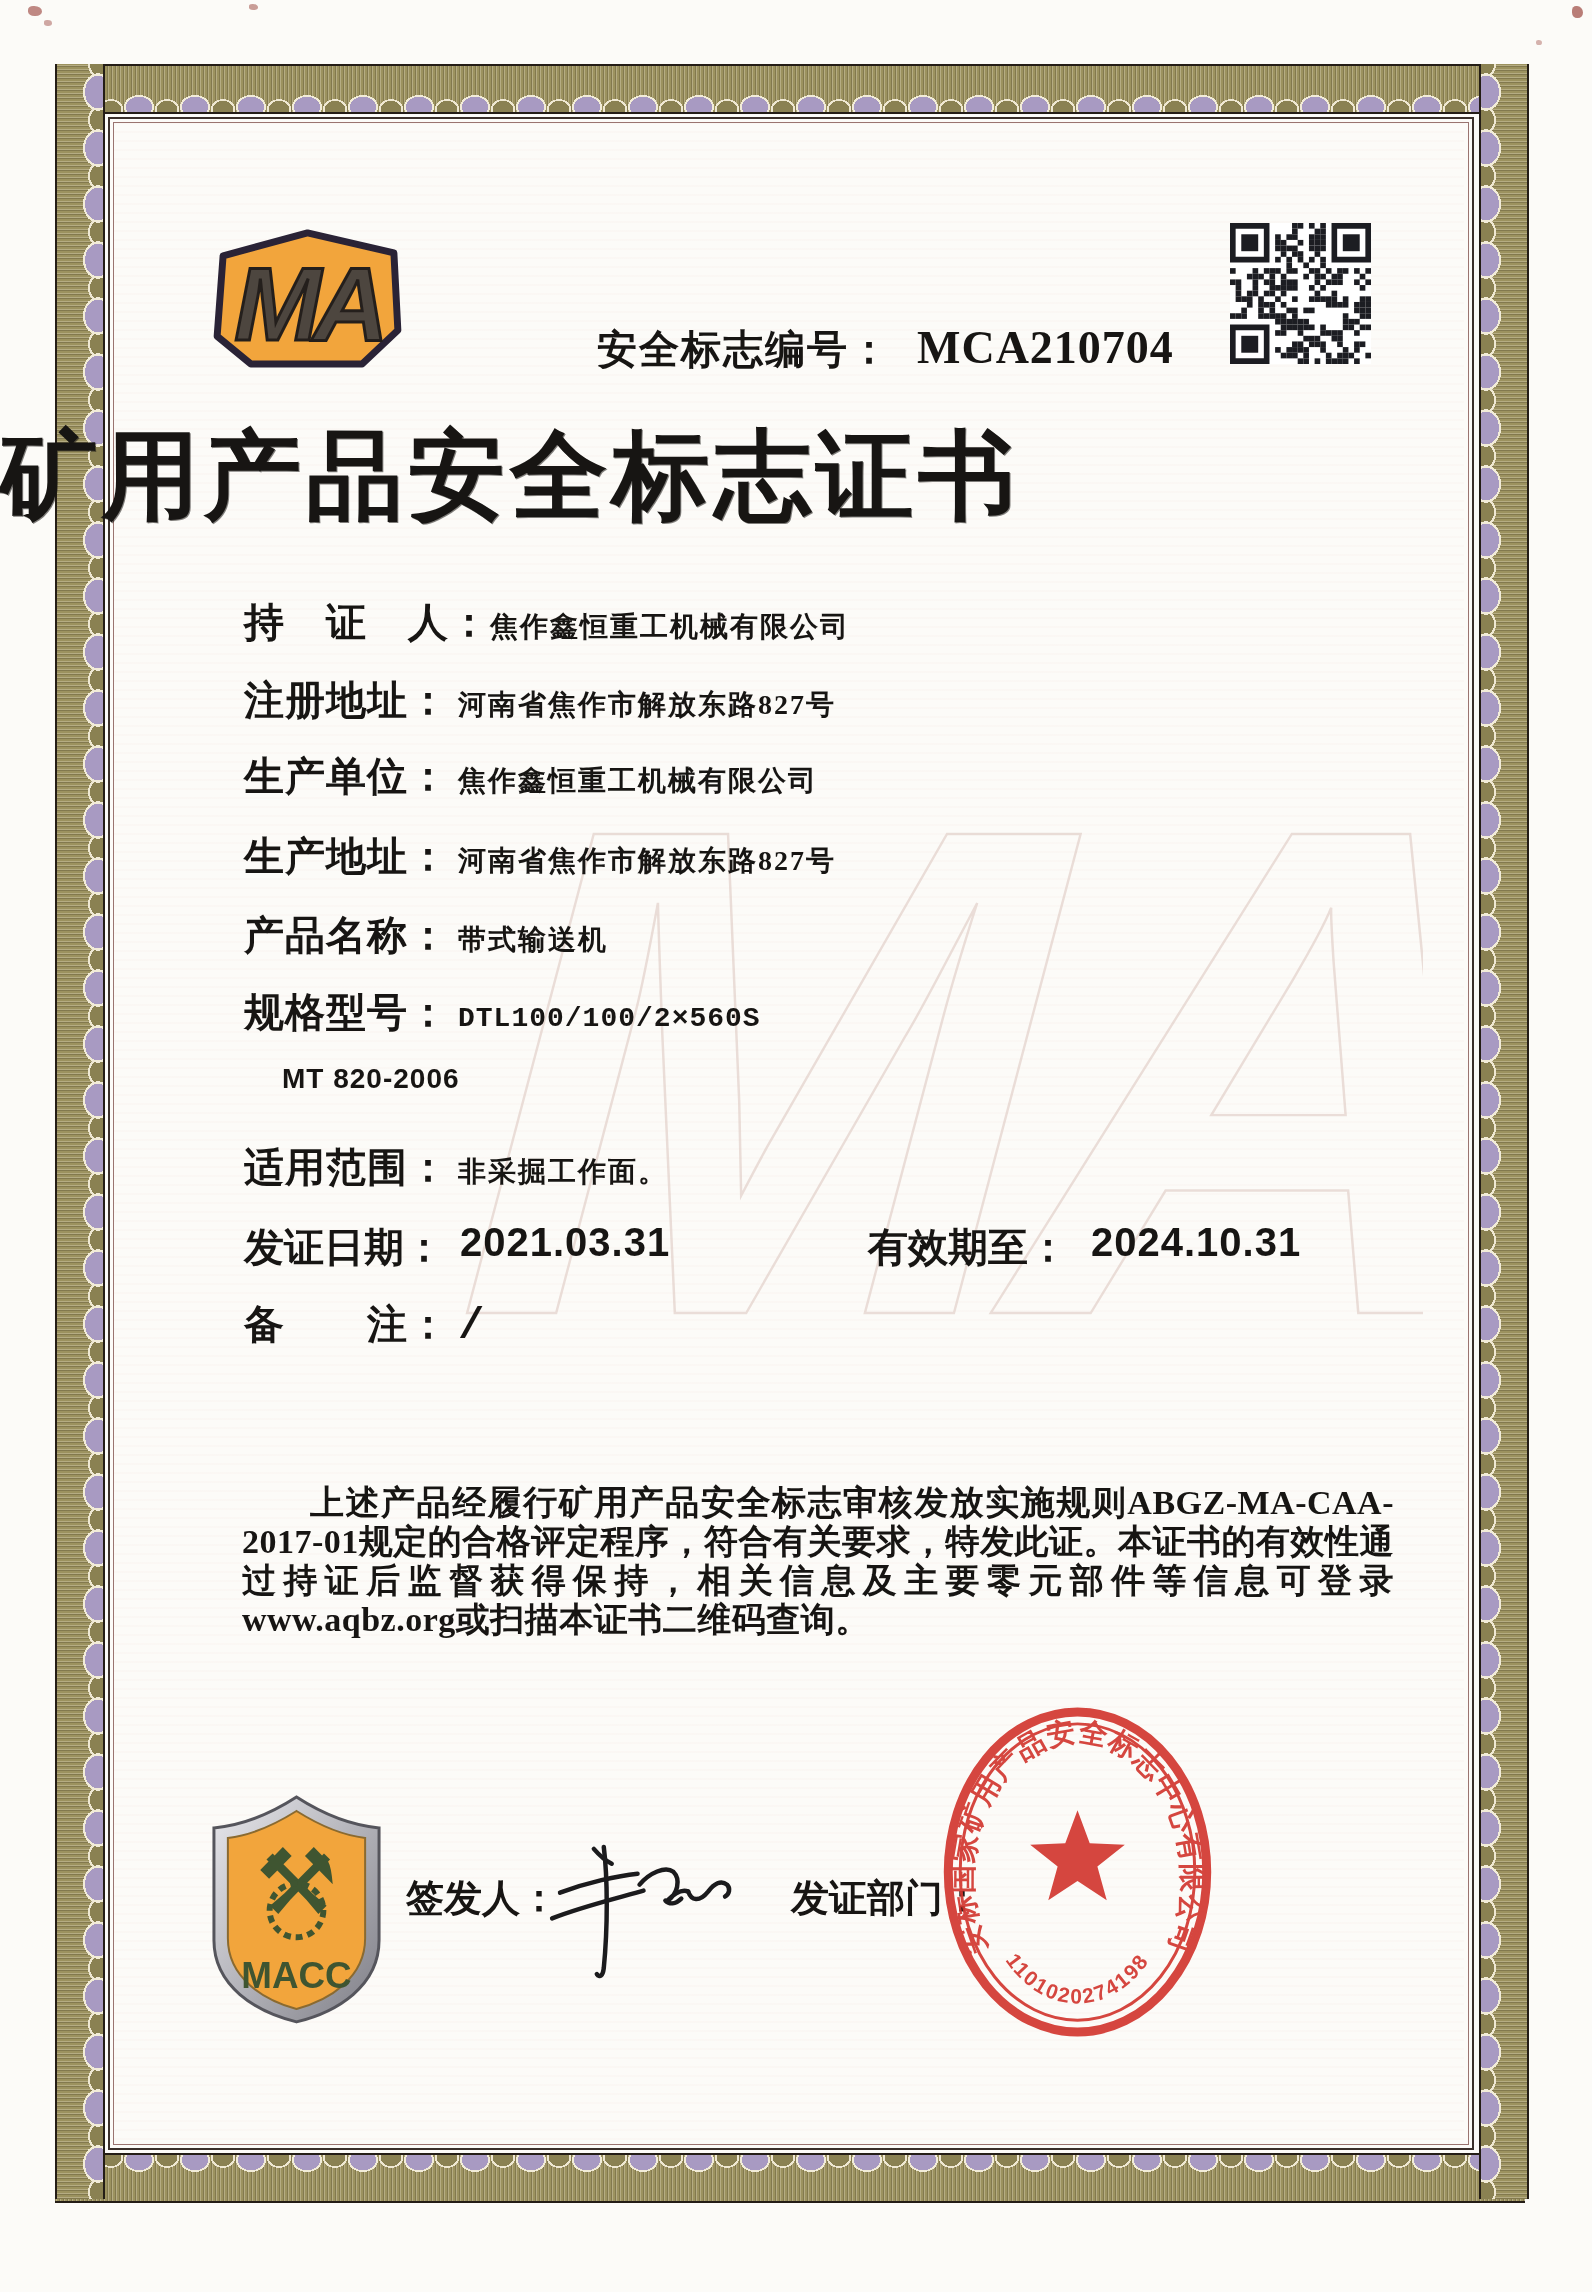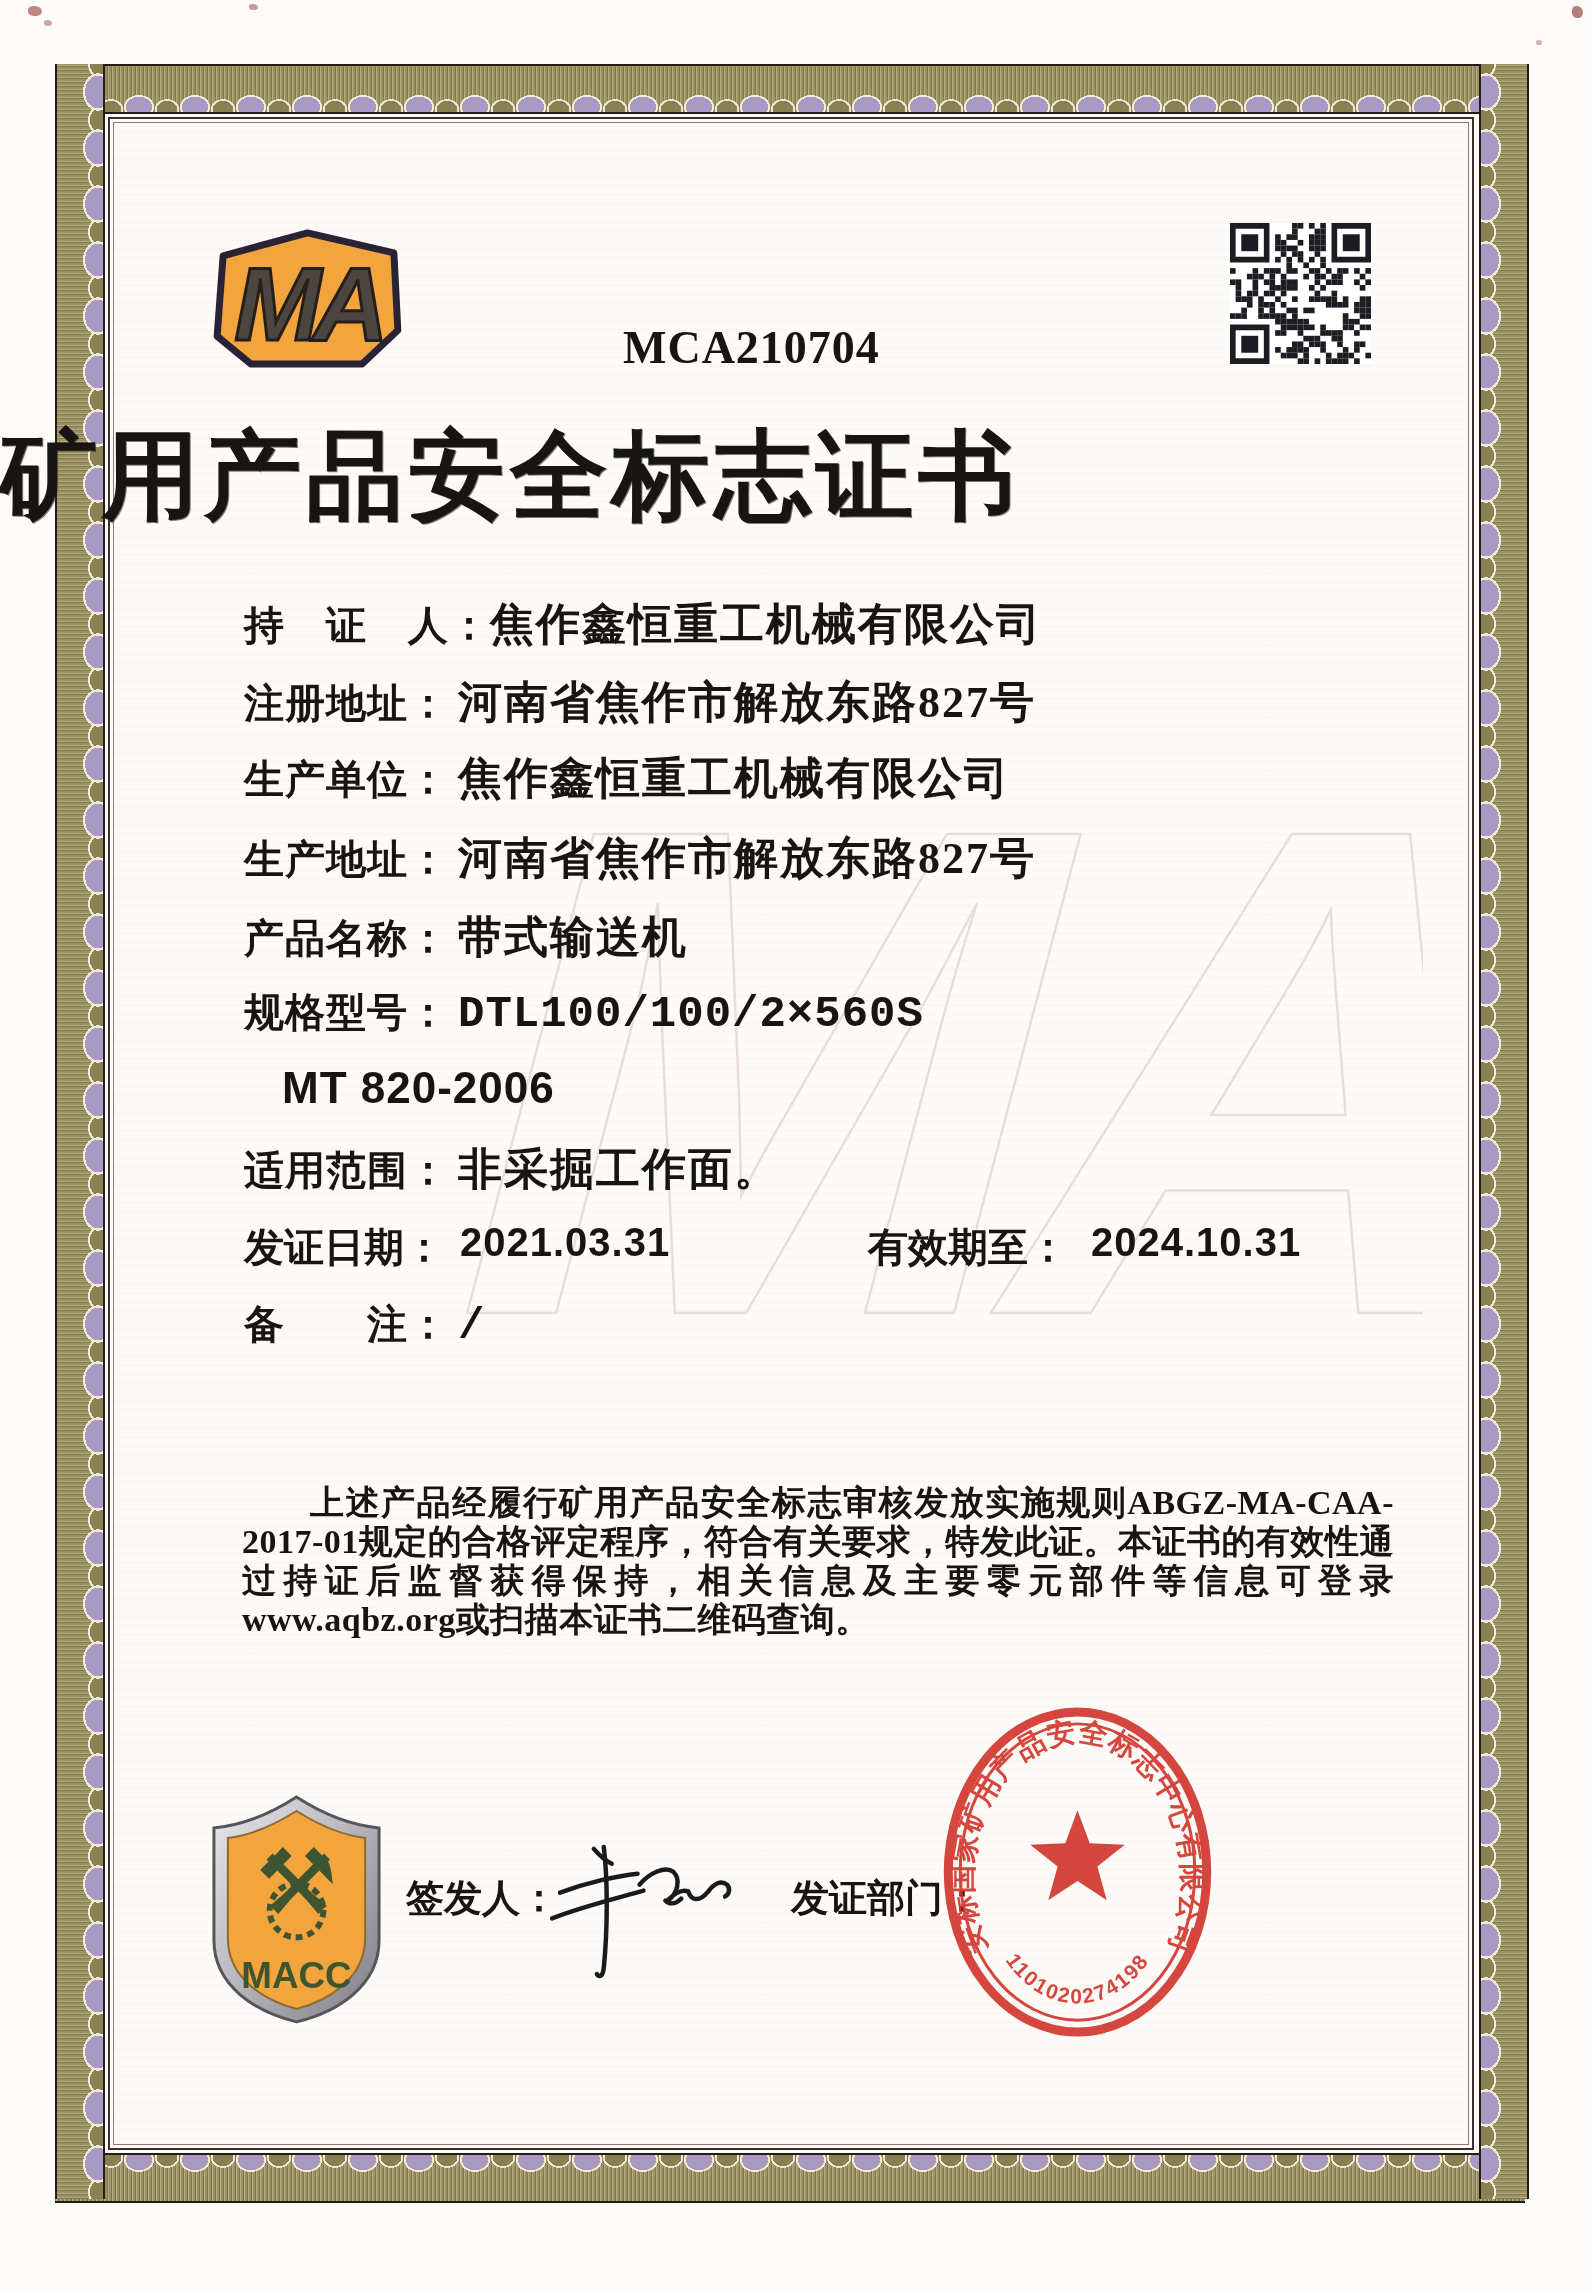--- a/index.html
+++ b/index.html
@@ -60,21 +60,21 @@
 
   .title{
     position:absolute;left:0;top:412px;width:1592px;
     font-family:"Liberation Serif",serif;font-weight:900;font-size:97px;letter-spacing:5px;
     text-shadow:1px 1px 0 rgba(23,21,19,.55);
   }
 
   
   .frow{position:absolute;left:244px;display:flex;align-items:baseline;}
   .flabel{font-size:40px;font-weight:700;letter-spacing:1px;flex:0 0 auto;}
-  .fvalue{font-family:"Liberation Serif",serif;font-size:44px;font-weight:700;letter-spacing:2px;}
+  .fvalue{font-family:"Liberation Serif",serif;font-size:28px;font-weight:700;letter-spacing:2px;}
   .frow-normal .flabel{min-width:214px;}
   .frow-long .fvalue{margin-left:38px;font-family:"Liberation Sans",sans-serif;letter-spacing:1px;}
   .val-alnum{font-family:Liberation Mono, monospace;letter-spacing:1px !important;}
   .dates-row{position:absolute;left:0;top:1220px;width:1592px;height:50px;}
   .dates-row .dl1{position:absolute;left:244px;font-size:40px;font-weight:700;}
   .dates-row .dv1{position:absolute;left:460px;font-size:40px;font-weight:700;letter-spacing:1px;}
   .dates-row .dl2{position:absolute;left:868px;font-size:40px;font-weight:700;}
   .dates-row .dv2{position:absolute;left:1091px;font-size:40px;font-weight:700;letter-spacing:1px;}
   .remark-row{position:absolute;left:244px;top:1297px;display:flex;align-items:baseline;}
   .remark-row .flabel{min-width:214px;}
@@ -116,20 +116,21 @@
 <svg class="abs watermark" style="left:428px;top:557px;" width="995" height="945" viewBox="0 0 1000 950">
   <text x="80" y="760" font-family="Liberation Sans, sans-serif" font-weight="bold" font-style="italic" font-size="700" fill="none" stroke="#dcc6be" stroke-width="2.5" letter-spacing="-30" transform="skewX(-4)">MA</text>
 </svg>
 
 <svg class="abs" style="left:211px;top:229px;" width="193" height="141" viewBox="0 0 194 142">
   <polygon points="12,27 97,4 184,24 188,102 152,136 40,136 6,108" fill="#F2A53C" stroke="#2a2336" stroke-width="7" stroke-linejoin="round"></polygon>
   <text x="97" y="112" text-anchor="middle" font-family="Liberation Sans, sans-serif" font-weight="bold" font-style="italic" font-size="105" letter-spacing="-8" fill="#4d463f" stroke="#241f1c" stroke-width="3">MA</text>
 </svg>
 
 <div class="certno-row">
+  <span class="certno-label">安全标志编号：</span>
   <span class="certno-value">MCA210704</span>
 </div>
 
 <svg class="abs" style="left:1230px;top:223px;" width="141" height="141" viewBox="0 0 142 142">
   <rect x="0" y="0" width="142" height="142" fill="#ffffff"></rect>
   <g id="qr-modules" fill="#1c1d22">
       <rect x="62.48" y="0.00" width="5.68" height="5.68"></rect>
       <rect x="68.16" y="0.00" width="5.68" height="5.68"></rect>
       <rect x="79.52" y="0.00" width="5.68" height="5.68"></rect>
       <rect x="90.88" y="0.00" width="5.68" height="5.68"></rect>

